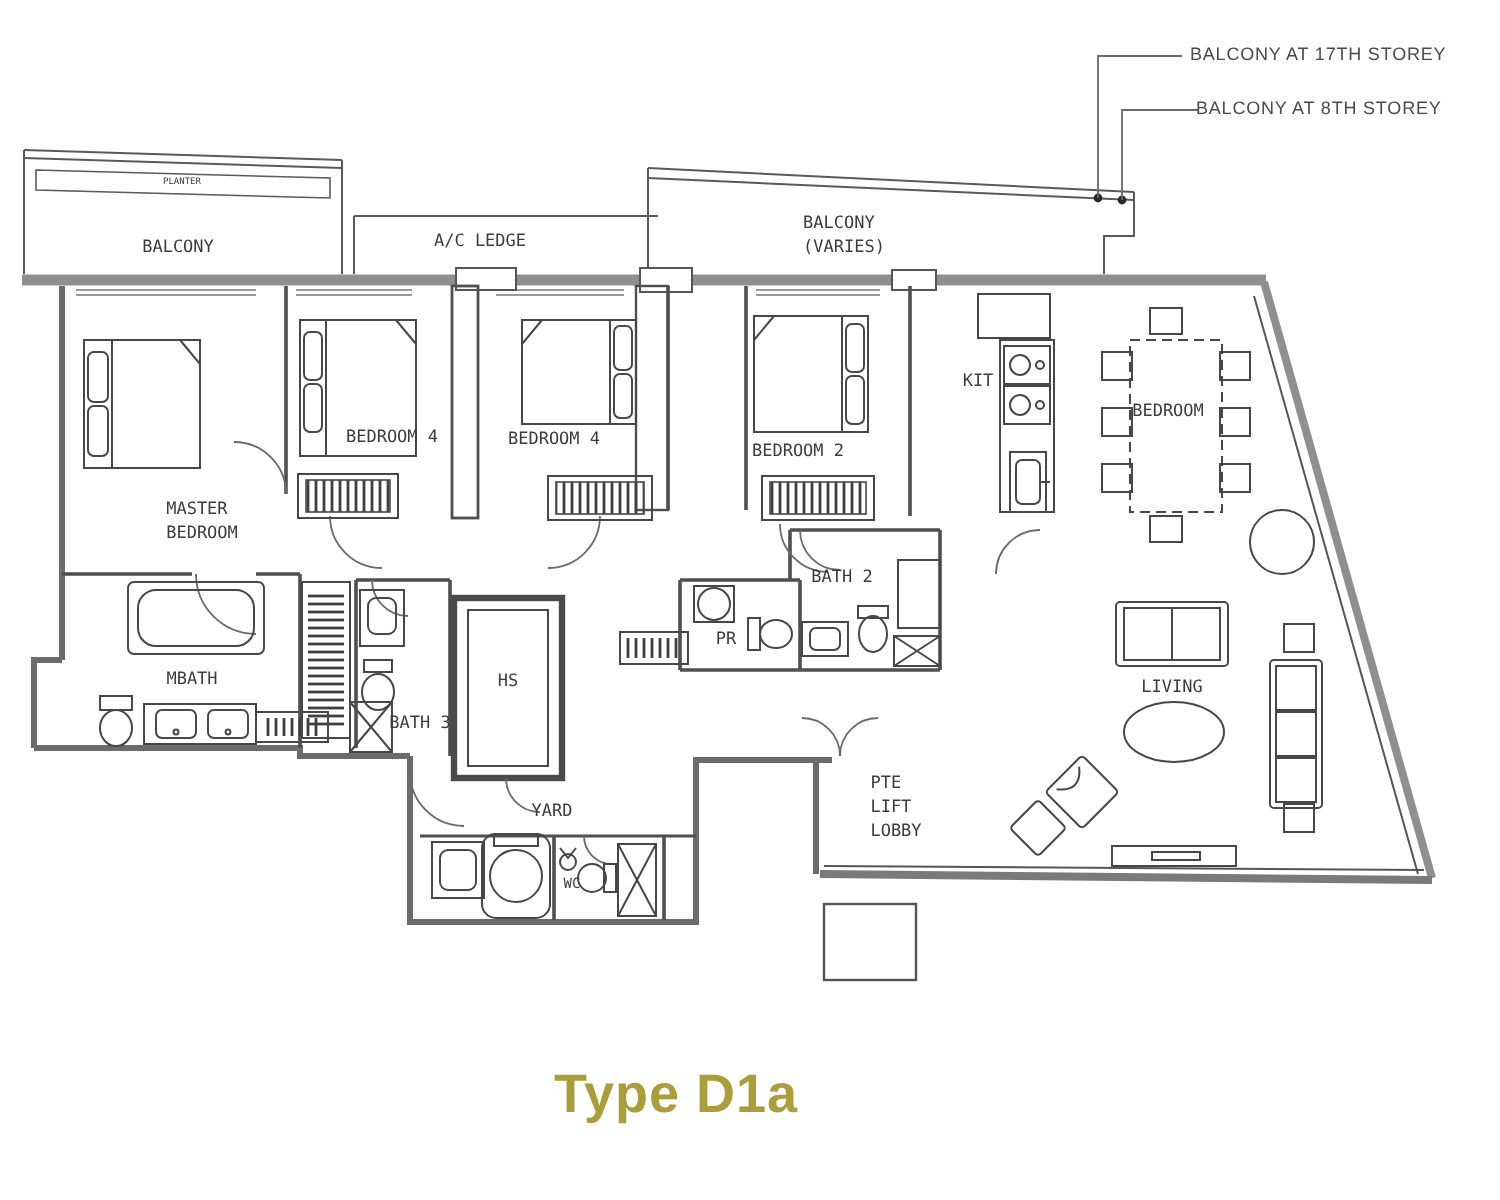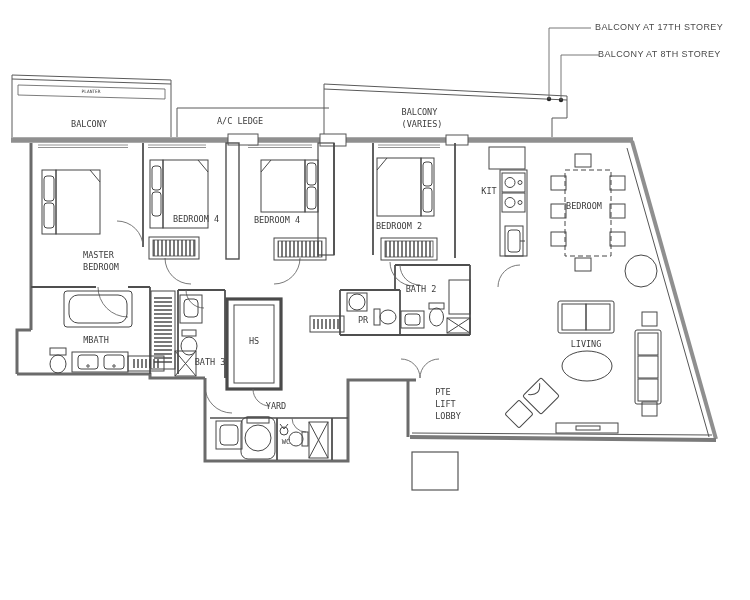--- a/index.html
+++ b/index.html
@@ -311,14 +311,15 @@
   <div class="lbl" style="left:254px;top:341px">HS</div>
   <div class="lbl" style="left:276px;top:406px">YARD</div>
   <div class="lbl small" style="left:286px;top:442px">WC</div>
   <div class="lbl" style="left:448px;top:404px">
     <span style="display:block">PTE</span>
     <span style="display:block">LIFT</span>
     <span style="display:block">LOBBY</span>
   </div>
   <div class="lbl" style="left:586px;top:344px">LIVING</div>
 
+  <div class="title">Type D1a</div>
 
 </div>
 
 </body></html>

